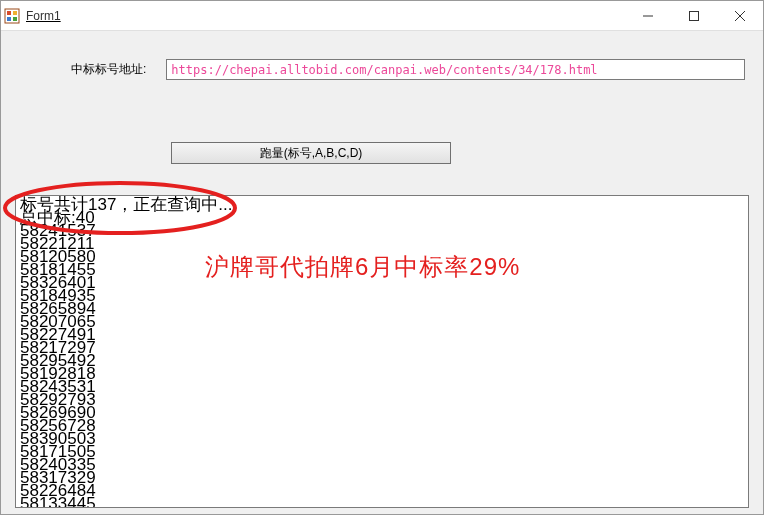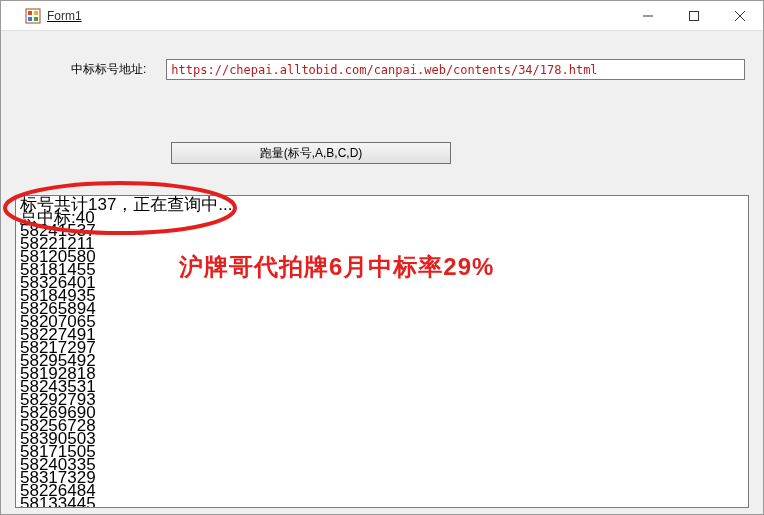--- a/index.html
+++ b/index.html
@@ -10,21 +10,21 @@
       font-size: 12px;
       background: #f0f0f0;
       position: relative;
       border: 1px solid #999;
     }
     .titlebar {
       height: 30px;
       background: #fff;
       display: flex;
       align-items: center;
-      padding-left: 24px;
+      padding-left: 3px;
       border-bottom: 1px solid #e0e0e0;
       text-decoration: underline;
     }
     .app-icon {
       width: 16px;
       height: 16px;
       margin-right: 6px;
       display: inline-flex;
       align-items: center;
       justify-content: center;
@@ -57,21 +57,21 @@
     }
     .url-label { font-size: 12px; color: #000; }
     .url-input {
       flex: 1;
       height: 21px;
       border: 1px solid #7a7a7a;
       background: #fff;
       padding: 8px 4px;
       font-family: "SimSun", monospace;
       font-size: 12px;
-      color: #b91c1c;
+      color: #ec4899;
       margin-right: 4px;
     }
     .run-button {
       display: block;
       margin: 62px auto 0 auto;
       width: 280px;
       height: 22px;
       background: linear-gradient(#f5f5f5, #e1e1e1);
       border: 1px solid #707070;
       font-size: 12px;
@@ -98,24 +98,24 @@
     .red-ellipse {
       position: absolute;
       left: 0px;
       top: 178px;
       width: 238px;
       height: 58px;
       pointer-events: none;
     }
     .overlay-text {
       position: absolute;
-      left: 178px;
+      left: 204px;
       top: 250px;
       font-size: 24px;
-      font-weight: bold;
+      font-weight: normal;
       color: #e4201f;
       pointer-events: none;
       letter-spacing: 1px;
     }
   </style>
 </head>
 <body>
 
 <div class="titlebar">
   <span class="app-icon">

